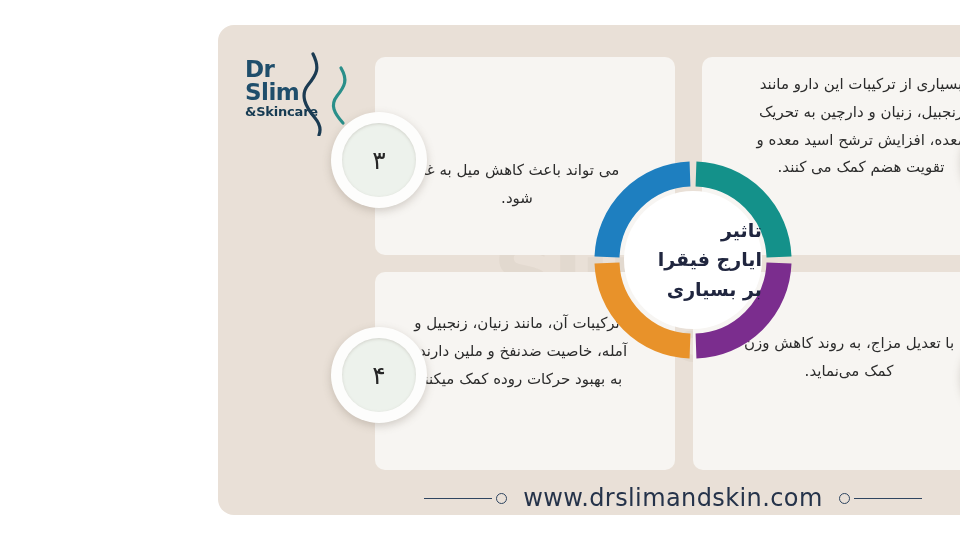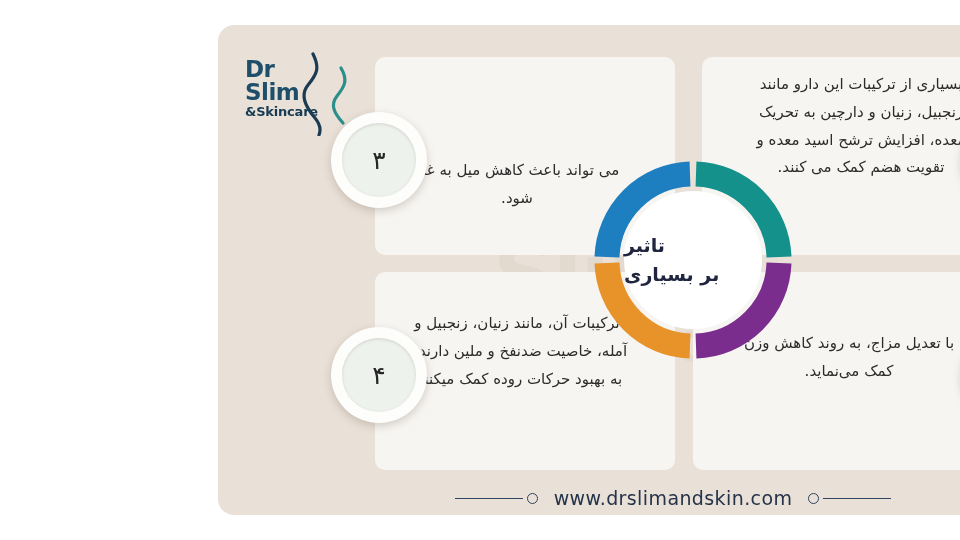--- a/index.html
+++ b/index.html
@@ -146,21 +146,21 @@
   .donut-hub {
     position: absolute;
     left: 31px;
     top: 31px;
     width: 138px;
     height: 138px;
     border-radius: 50%;
     background: #ffffff;
     display: flex;
     flex-direction: column;
-    align-items: flex-end;
+    align-items: flex-start;
     justify-content: center;
     direction: rtl;
   }
   .donut-line {
     color: #20263f;
     font-weight: bold;
     font-size: 19px;
     line-height: 1.55;
     text-align: center;
     white-space: nowrap;
@@ -186,21 +186,21 @@
   .footer-dot {
     width: 11px;
     height: 11px;
     border: 1.6px solid #2f4560;
     border-radius: 50%;
     margin: 0 4px;
     box-sizing: border-box;
   }
   .footer-url {
     color: #25334a;
-    font-size: 19px;
+    font-size: 24px;
     letter-spacing: .4px;
     margin: 0 12px;
     white-space: nowrap;
   }
 </style>
 </head>
 <body>
 
 <div class="stage">
 
@@ -267,20 +267,21 @@
       <path d="M 103 14 A 86 86 0 0 1 186 97" fill="none" stroke="#14918a" stroke-width="25" stroke-linecap="butt"></path>
 
       <path d="M 186 103 A 86 86 0 0 1 103 186" fill="none" stroke="#7b2d8e" stroke-width="25" stroke-linecap="butt"></path>
 
       <path d="M 97 186 A 86 86 0 0 1 14 103" fill="none" stroke="#e8922a" stroke-width="25" stroke-linecap="butt"></path>
 
       <path d="M 14 97 A 86 86 0 0 1 97 14" fill="none" stroke="#1e7fc0" stroke-width="25" stroke-linecap="butt"></path>
     </svg>
     <div class="donut-hub">
       <div class="donut-line">تاثیر</div>
+      <div class="donut-line">ایارج فیقرا</div>
       <div class="donut-line">بر بسیاری</div>
     </div>
   </div>
 
   <div class="footer">
     <div class="footer-rule"></div>
     <div class="footer-dot"></div>
     <div class="footer-url">www.drslimandskin.com</div>
     <div class="footer-dot"></div>
     <div class="footer-rule"></div>

